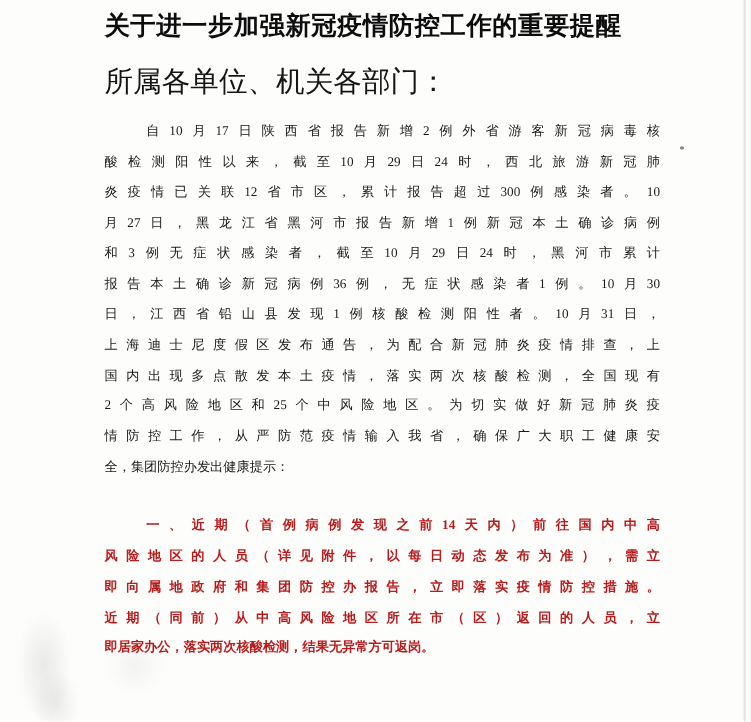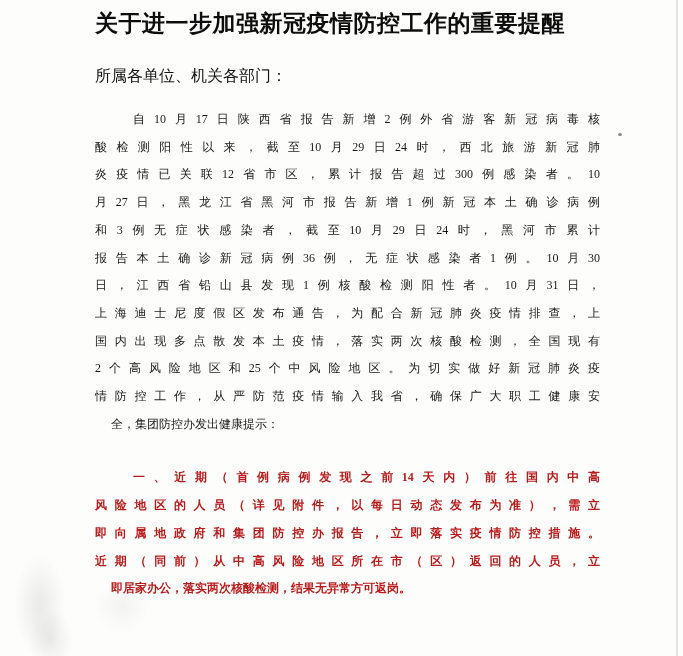--- a/index.html
+++ b/index.html
@@ -25,35 +25,36 @@
     margin: 0;
     font-size: 23px;
     line-height: 32px;
     font-weight: bold;
     color: #0d0d0d;
     letter-spacing: 0.5px;
     white-space: nowrap;
   }
   .salutation {
     margin: 22px 0 0 0;
-    font-size: 16px;
+    font-size: 26px;
     line-height: 28px;
+    font-family: Liberation Mono, monospace;
   }
   .para { margin-top: 16px; }
   .para.second { margin-top: 26px; }
   .para.bold .line { font-weight: bold; color: #b91c1c; }
   .line {
     font-size: 12px;
     line-height: 27.7px;
     text-align: justify;
     text-align-last: justify;
     color: #1a1a1a;
   }
   .line.indent { padding-left: 38px; }
-  .line.endline { text-align-last: left; margin-left: 16px; }
+  .line.endline { text-align-last: left; }
   
   .edge-line {
     position: absolute;
     top: 0; right: 5px;
     width: 2px; height: 656px;
     background: rgba(0,0,0,0.10);
   }
   .dot {
     position: absolute;
     left: 618px; top: 133px;

